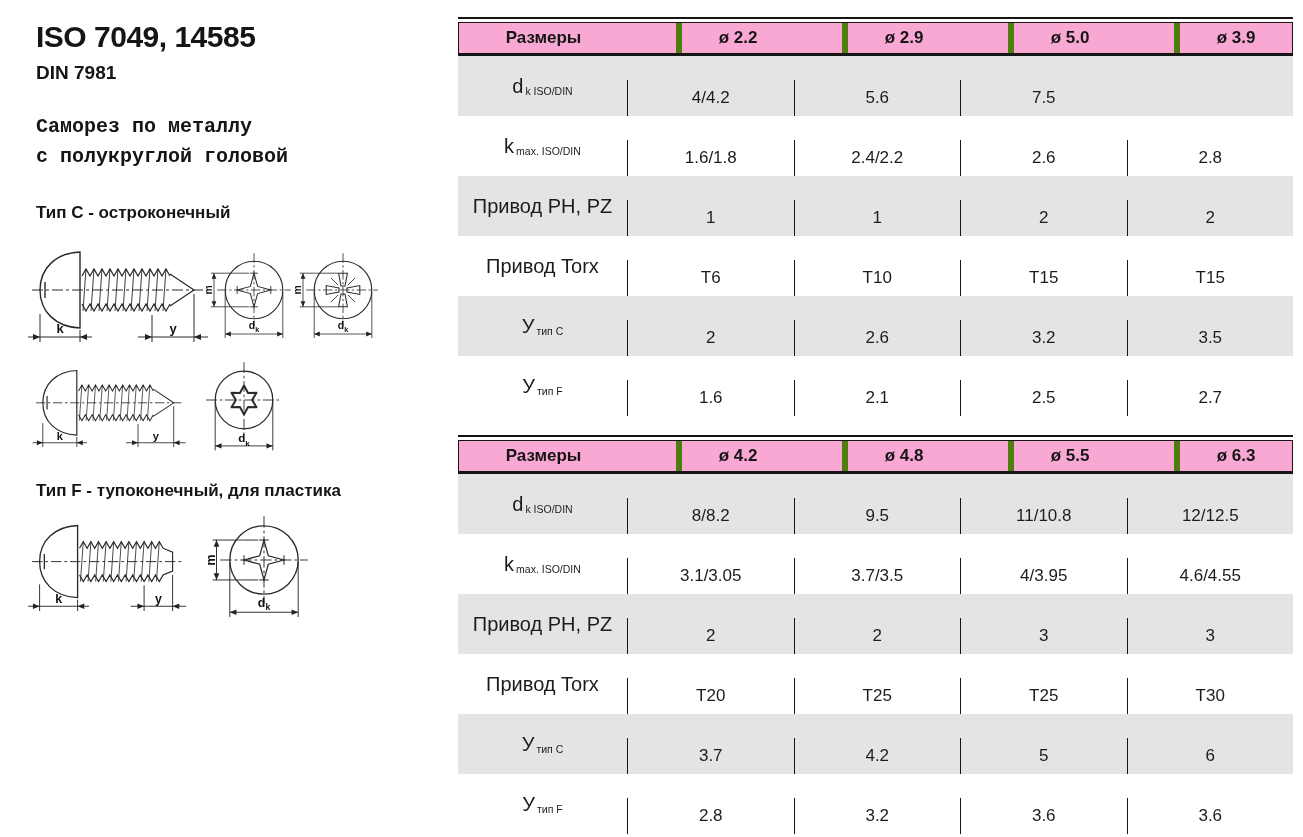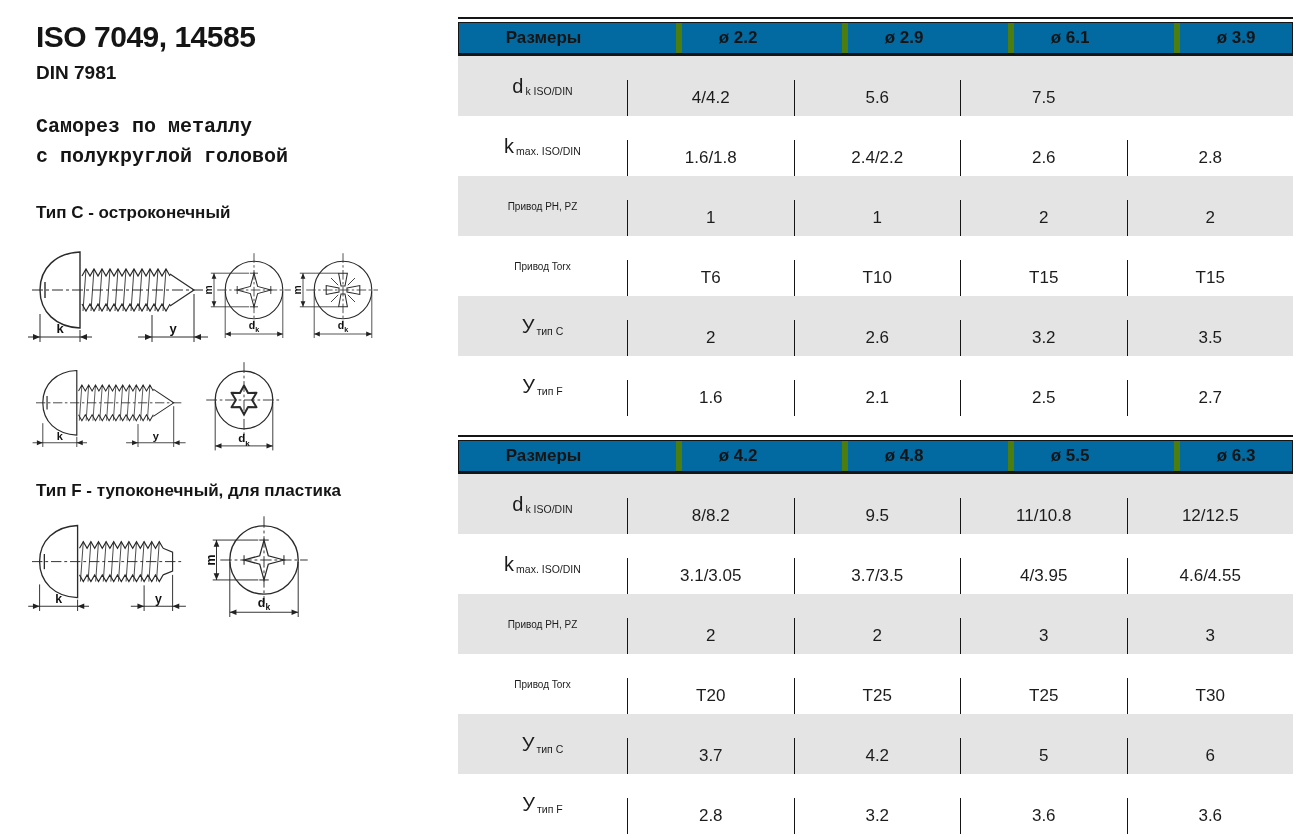--- a/index.html
+++ b/index.html
@@ -20,30 +20,30 @@
   .d1{left:26px;top:233px;}
   .d2{left:26px;top:358px;}
   .d3{left:26px;top:512px;}
   svg text{font-family:"Liberation Sans","DejaVu Sans",sans-serif;font-weight:700;font-size:13px;fill:#111;}
   
   .right-pane{position:absolute;left:458px;top:17px;width:835px;}
   .dtable + .dtable{margin-top:19px;}
   .toprule{height:2px;background:#151515;margin-bottom:3px;}
   .thead{
     display:grid;grid-template-columns:169px repeat(4,1fr);
-    background:#0369a1;border:1px solid #151515;border-bottom:3px solid #151515;gap:48px;
+    background:#f9a8d4;border:1px solid #151515;border-bottom:3px solid #151515;gap:48px;
   }
   .hcell{height:30px;display:flex;align-items:center;justify-content:center;
     font-size:17px;font-weight:700;color:#151515;}
   .thead > div + div{border-left:6px solid #4d7c0f;}
   .trow{display:grid;grid-template-columns:169px repeat(4,1fr);height:60px;background:#ffffff;}
   .trow.shaded{background:#e4e4e4;}
   .trow > div + div{border-left:1px solid #151515;margin-top:24px;}
   .lcell{display:flex;align-items:center;justify-content:center;white-space:nowrap;}
-  .lmain{font-size:10px;color:#1c1c1c;}
+  .lmain{font-size:20px;color:#1c1c1c;}
   .lmain.sym{font-size:20px;}
   .lsub{font-size:10.5px;position:relative;top:5px;margin-left:2px;color:#1c1c1c;}
   .vcell{display:flex;align-items:center;justify-content:center;font-size:17px;color:#1c1c1c;}
 </style>
 </head>
 <body>
 
 <svg width="0" height="0" style="position:absolute" aria-hidden="true">
   <defs>
 
@@ -258,21 +258,21 @@
   </svg>
 </div>
 
 <div class="right-pane">
   <div class="dtable">
       <div class="toprule"></div>
       <div class="thead">
         <div class="hcell hlabel">Размеры</div>
         <div class="hcell">ø 2.2</div>
         <div class="hcell">ø 2.9</div>
-        <div class="hcell">ø 6.1</div>
+        <div class="hcell">ø 5.0</div>
         <div class="hcell">ø 3.9</div>
       </div>
       <div class="trow shaded">
         <div class="lcell">
           <span class="lmain sym">d</span>
           <span class="lsub">k ISO/DIN</span>
         </div>
         <div class="vcell">4/4.2</div>
         <div class="vcell">5.6</div>
         <div class="vcell">7.5</div>

